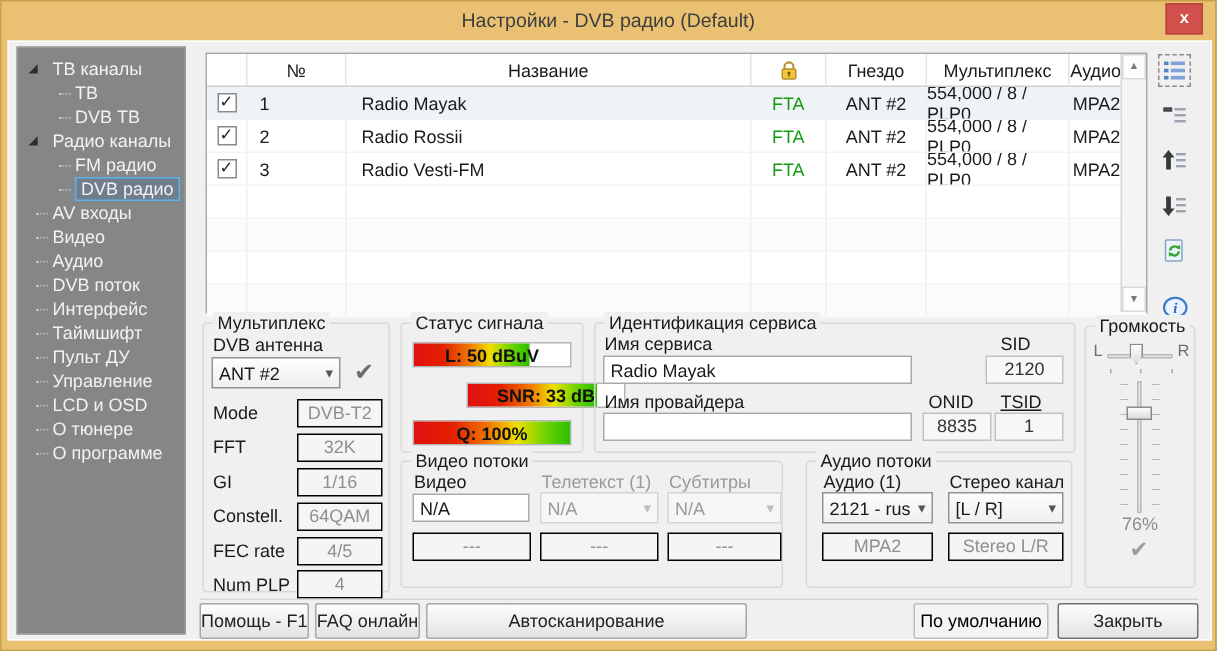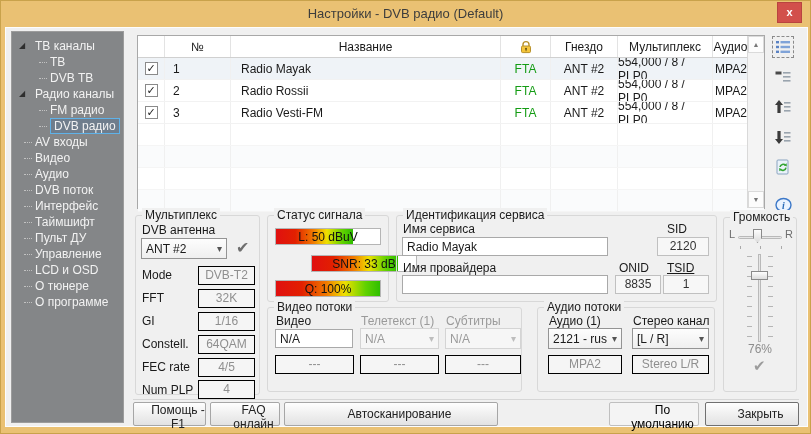--- a/index.html
+++ b/index.html
@@ -64,40 +64,40 @@
   .valbox { position:absolute; background:#F5F5F5; border:1px solid #000000; color:#8f8f8f; text-align:center; font-size:12px; height:19px; line-height:17px; }
   .valbox.dark { color:#333; background:#F7F7F7; border-color:#C0C0C0; }
   .tinput { position:absolute; height:19px; border:1px solid #A9A9A9; background:#fff; font-family:"Liberation Sans",sans-serif; font-size:12px; padding:0 4px; color:#1a1a1a; }
 
   .combo { position:absolute; height:21px; background:linear-gradient(#FDFDFD,#EFEFEF); border:1px solid #949494; display:flex; align-items:center; padding:0 4px; font-size:12px; color:#1a1a1a; cursor:pointer; }
   .combo .arr { margin-left:auto; color:#555; font-size:10px; }
   .combo.dis { background:#F6F6F6; border-color:#D4D4D4; color:#9A9A9A; cursor:default; }
   .combo.dis .arr { color:#BDBDBD; }
 
   
-  .sigbar { position:absolute; left:7px; width:106px; height:17px; background:#fff; border:1px solid #B5B5B5; }
+  .sigbar { position:absolute; left:7px; width:106px; height:17px; background:#fff; border:1px solid #B5B5B5;font-weight:bold; }
   .sigfill { position:absolute; left:0; top:0; bottom:0; background:linear-gradient(90deg,#E01010 0%,#E22000 25%,#F07800 48%,#EFE000 66%,#62D200 86%,#2FBE00 100%); }
   .siglabel { position:absolute; left:0; right:0; top:0; text-align:center; font-size:12px; line-height:16px; color:#111; }
 
   .applychk { position:absolute; color:#6e6e6e; font-size:16px; cursor:pointer; }
 
   
   .vol-lr { font-size:11px; color:#6e6e6e; }
   .htrack { position:absolute; left:14px; top:18px; width:44px; height:3px; background:#E6E6E6; border:1px solid #B9B9B9; border-radius:2px; cursor:pointer; }
   .hthumb { position:absolute; left:29px; top:11px; width:9px; height:14px; background:linear-gradient(#FDFDFD,#DCDCDC); border:1px solid #8a8a8a; clip-path:polygon(0 0,100% 0,100% 62%,50% 100%,0 62%); cursor:pointer; }
   .hticks { position:absolute; left:15px; top:28px; width:44px; height:3px; }
   .hticks i { position:absolute; top:0; width:1px; height:3px; background:#aaa; }
   .vtrack { position:absolute; left:34px; top:36px; width:3px; height:88px; background:#E6E6E6; border:1px solid #B9B9B9; cursor:pointer; }
   .vthumb { position:absolute; left:27px; top:53px; width:17px; height:9px; background:linear-gradient(#FDFDFD,#DCDCDC); border:1px solid #8a8a8a; cursor:pointer; }
   .vticks { position:absolute; top:38px; width:5px; height:86px; background:repeating-linear-gradient(to bottom,#B5B5B5 0 1px,transparent 1px 10px); }
   .volpct { position:absolute; left:0; right:0; top:124px; text-align:center; color:#8c8c8c; font-size:12px; }
 
   
   .divider { position:absolute; left:127px; top:371px; width:666px; border-top:1px solid #D6D6D6; }
-  .btn { position:absolute; top:374px; height:24px; background:linear-gradient(#FEFEFE,#EDEDED 60%,#E2E2E2); border:1px solid #A6A6A6; border-radius:2px; font-family:"Liberation Sans",sans-serif; font-size:12px; color:#222; cursor:pointer;padding-left:17px; }
+  .btn { position:absolute; top:374px; height:24px; background:linear-gradient(#FEFEFE,#EDEDED 60%,#E2E2E2); border:1px solid #A6A6A6; border-radius:2px; font-family:"Liberation Sans",sans-serif; font-size:12px; color:#222; cursor:pointer; }
   .btn.default { border-color:#707070; }
   .btn:disabled { background:#F4F4F4; border-color:#BFBFBF; color:#000000; cursor:default; }
 </style>
 </head>
 <body>
 
 <div class="window">
   <div class="titlebar">
     <span class="title">Настройки - DVB радио (Default)</span>
     <div class="close-btn">x</div>

